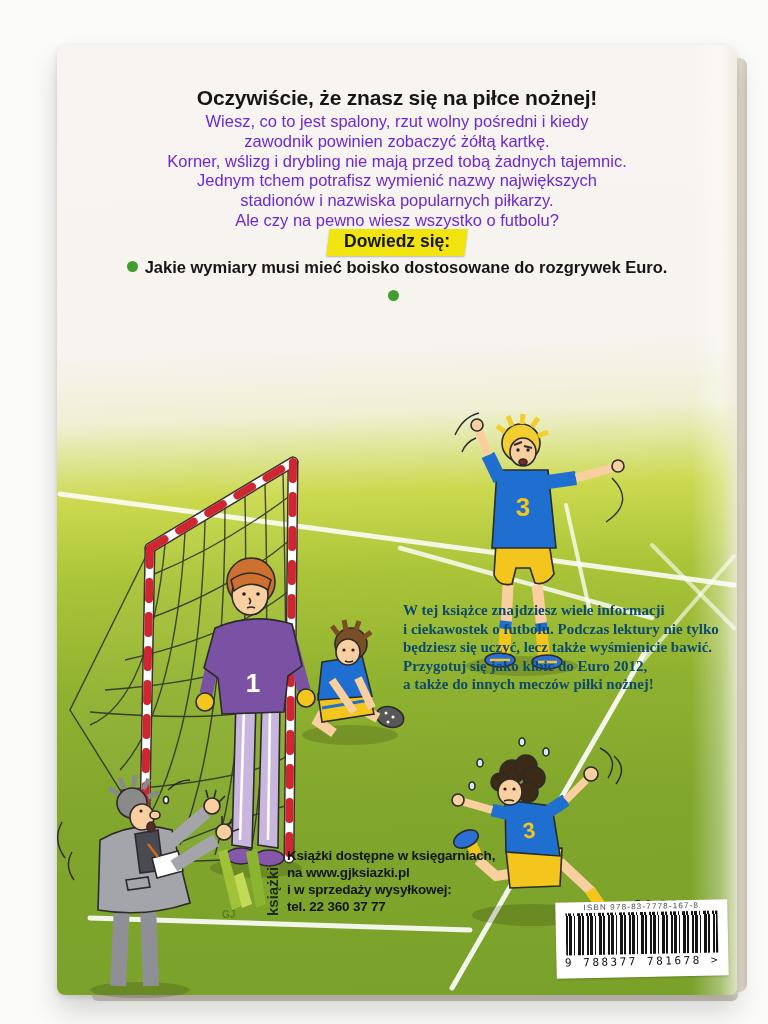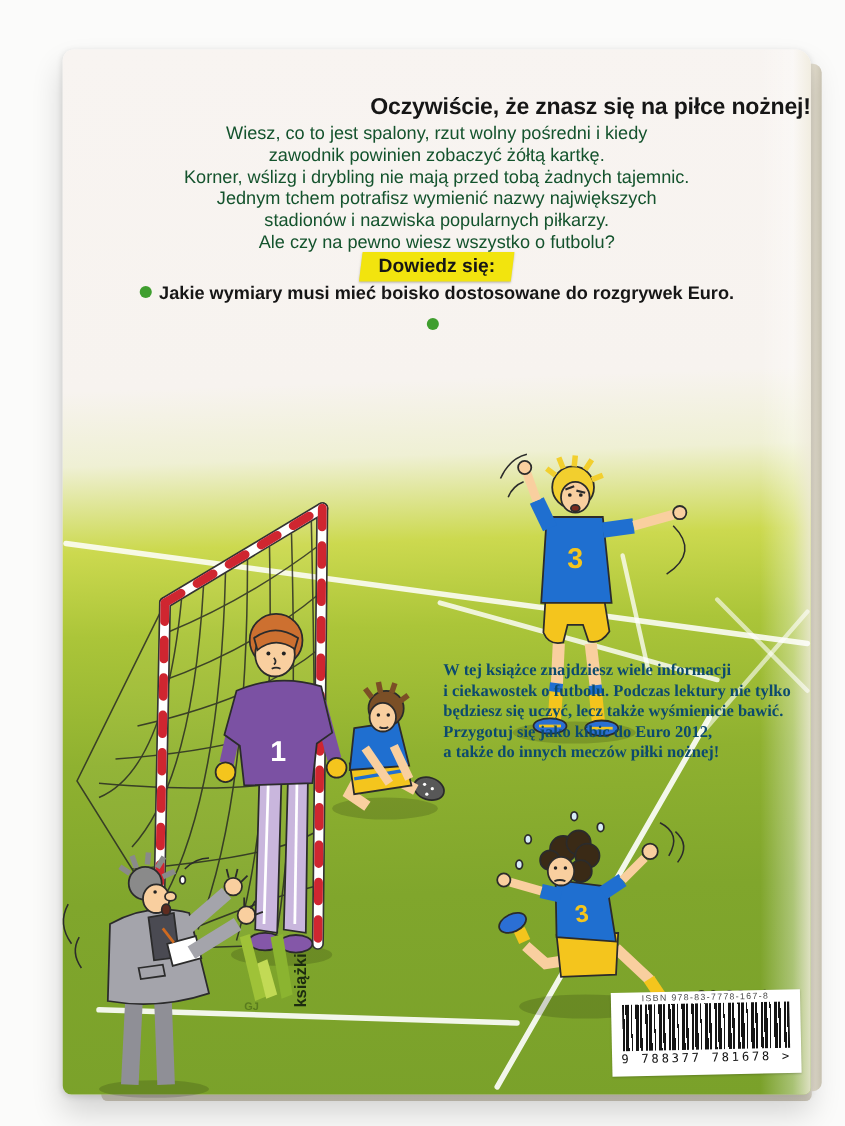--- a/index.html
+++ b/index.html
@@ -35,26 +35,26 @@
   .book::after{ 
     content:"";position:absolute;right:0;top:0;bottom:0;width:46px;
     background:linear-gradient(90deg,rgba(255,255,255,0),rgba(255,255,255,.35) 65%,rgba(240,236,222,.85) 100%);
     border-radius:0 14px 6px 0;
   }
   
   .scene{position:absolute;inset:0;z-index:3;pointer-events:none;}
   
   .txt{position:absolute;z-index:4;color:#161616;}
   .headline{
-    left:57px;top:86px;width:680px;text-align:right;
+    left:57px;top:86px;width:680px;text-align:center;
     font-size:21px;font-weight:bold;letter-spacing:-.2px;
   }
   .intro{
     left:57px;top:112px;width:680px;text-align:center;
-    font-size:16.5px;line-height:1.2;white-space:pre-line;color:#14532d;
+    font-size:16.5px;line-height:1.2;white-space:pre-line;color:#6d28d9;
   }
   .learn-wrap{left:57px;top:229px;width:680px;text-align:center;}
   .learn-box{
     display:inline-block;background:#f2e40e;padding:2px 16px 4px;
     transform:skewX(-7deg);box-shadow:0 1px 2px rgba(0,0,0,.25);
   }
   .learn-box>span{display:inline-block;transform:skewX(7deg);
     font-size:17.5px;font-weight:bold;}
   .bullets{left:57px;top:257px;width:680px;text-align:center;}
   .bullet{margin-bottom:7px;font-size:16.5px;font-weight:bold;line-height:1.32;}
@@ -312,20 +312,24 @@
 a także do innych meczów piłki nożnej!</div>
 
   <svg class="logo" viewBox="0 0 70 80">
     <path d="M6,10 L20,68 L30,64 L15,7 Z" fill="#9fc238"></path>
     <path d="M22,34 L30,66 L40,62 L31,30 Z" fill="#c2da55"></path>
     <path d="M34,10 L44,66 L54,62 L45,7 Z" fill="#8bb430"></path>
     <text x="10" y="76" font-size="10" font-weight="bold" fill="#5a7c1e" font-family="Liberation Sans, sans-serif">GJ</text>
     <text x="66" y="74" font-size="15" font-weight="bold" fill="#1c2b10" transform="rotate(-90 66 74)" font-family="Liberation Sans, sans-serif">książki</text>
   </svg>
 
+  <div class="txt contact">Książki dostępne w księgarniach,
+na www.gjksiazki.pl
+i w sprzedaży wysyłkowej:
+tel. 22 360 37 77</div>
   <div class="txt price">cena 26,90 zł</div>
 
   <div class="barcode">
     <div class="isbn">ISBN 978-83-7778-167-8</div>
     <div class="bars"></div>
     <div class="digits">9 788377 781678 &gt;</div>
   </div>
 
 </div>
 

